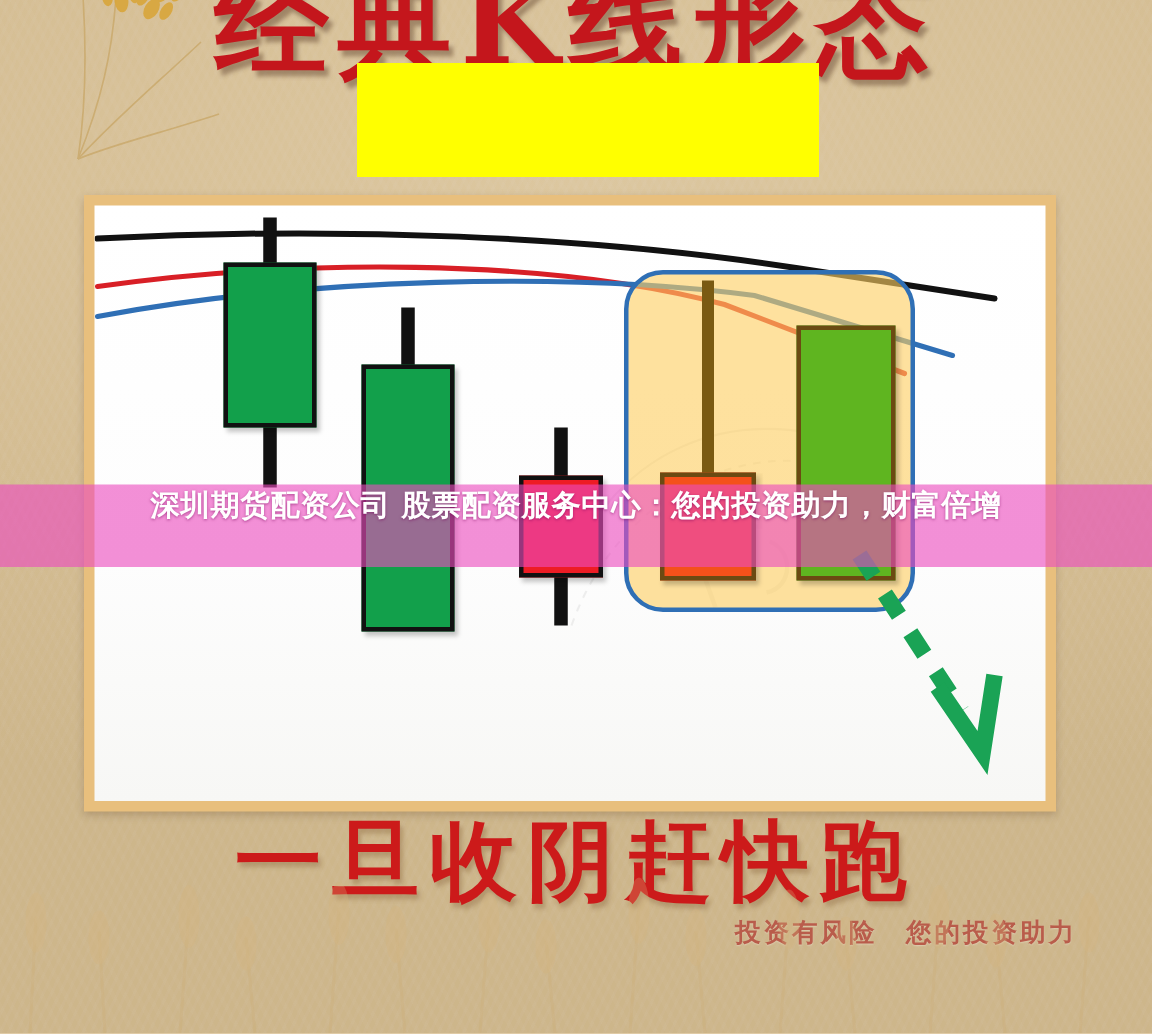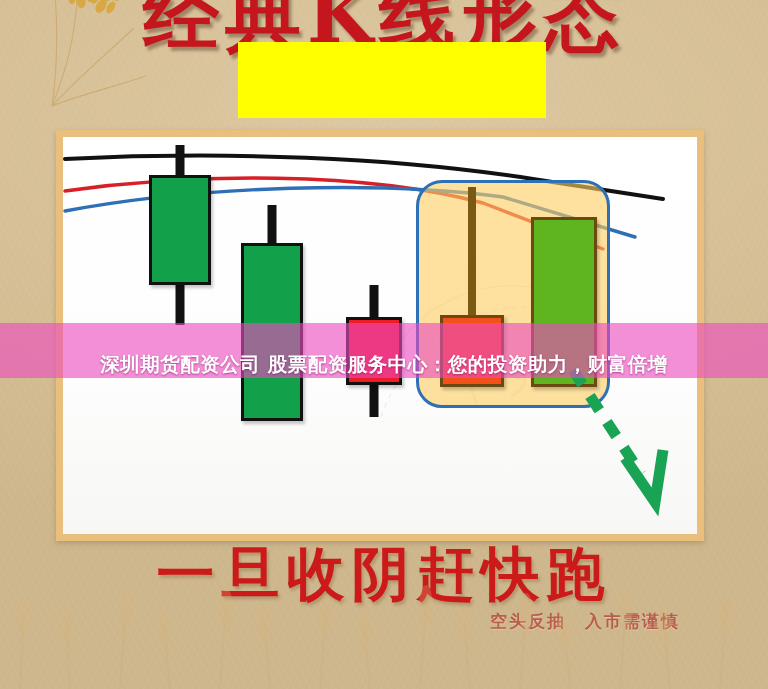--- a/index.html
+++ b/index.html
@@ -80,21 +80,21 @@
   .body{position:absolute;left:0;right:0;border:3px solid #111;box-sizing:border-box;
         box-shadow:2px 3px 3px rgba(0,0,0,.22);}
 
   
   .arrow-svg{position:absolute;left:500px;top:225px;width:130px;height:160px;}
 
   
   .banner{
     position:absolute;left:0;top:323px;width:768px;height:55px;
     background:rgba(236,76,190,.62);
-    display:flex;align-items:flex-end;justify-content:center;
+    display:flex;align-items:flex-start;justify-content:center;
   }
   .banner-text{
     color:#ffffff;font-weight:bold;font-size:19.5px;letter-spacing:.5px;
     text-shadow:0 1px 2px rgba(120,0,90,.55);
     white-space:nowrap;
     font-family:"DejaVu Sans","Liberation Sans",sans-serif;
   }
 
   
   .footer-slogan{
@@ -221,21 +221,21 @@
 
     </div>
   </div>
 
   <div class="banner">
     <span class="banner-text">深圳期货配资公司 股票配资服务中心：您的投资助力，财富倍增</span>
   </div>
 
   <div class="footer-slogan">一旦收阴赶快跑</div>
 
-  <div class="footer-note">空头反抽　入市需谨慎</div>
+  <div class="footer-note">投资有风险　您的投资助力</div>
 
   <svg class="wheat-field" viewBox="0 0 768 108" preserveAspectRatio="none">
     <g stroke="#cbab74" stroke-width="2" fill="none" opacity=".5">
       <path d="M20 108 L24 30"></path>
         <path d="M70 108 L66 40"></path>
         <path d="M120 108 L126 26"></path>
       <path d="M170 108 L164 44"></path>
         <path d="M220 108 L226 24"></path>
         <path d="M270 108 L264 38"></path>
       <path d="M320 108 L326 30"></path>

